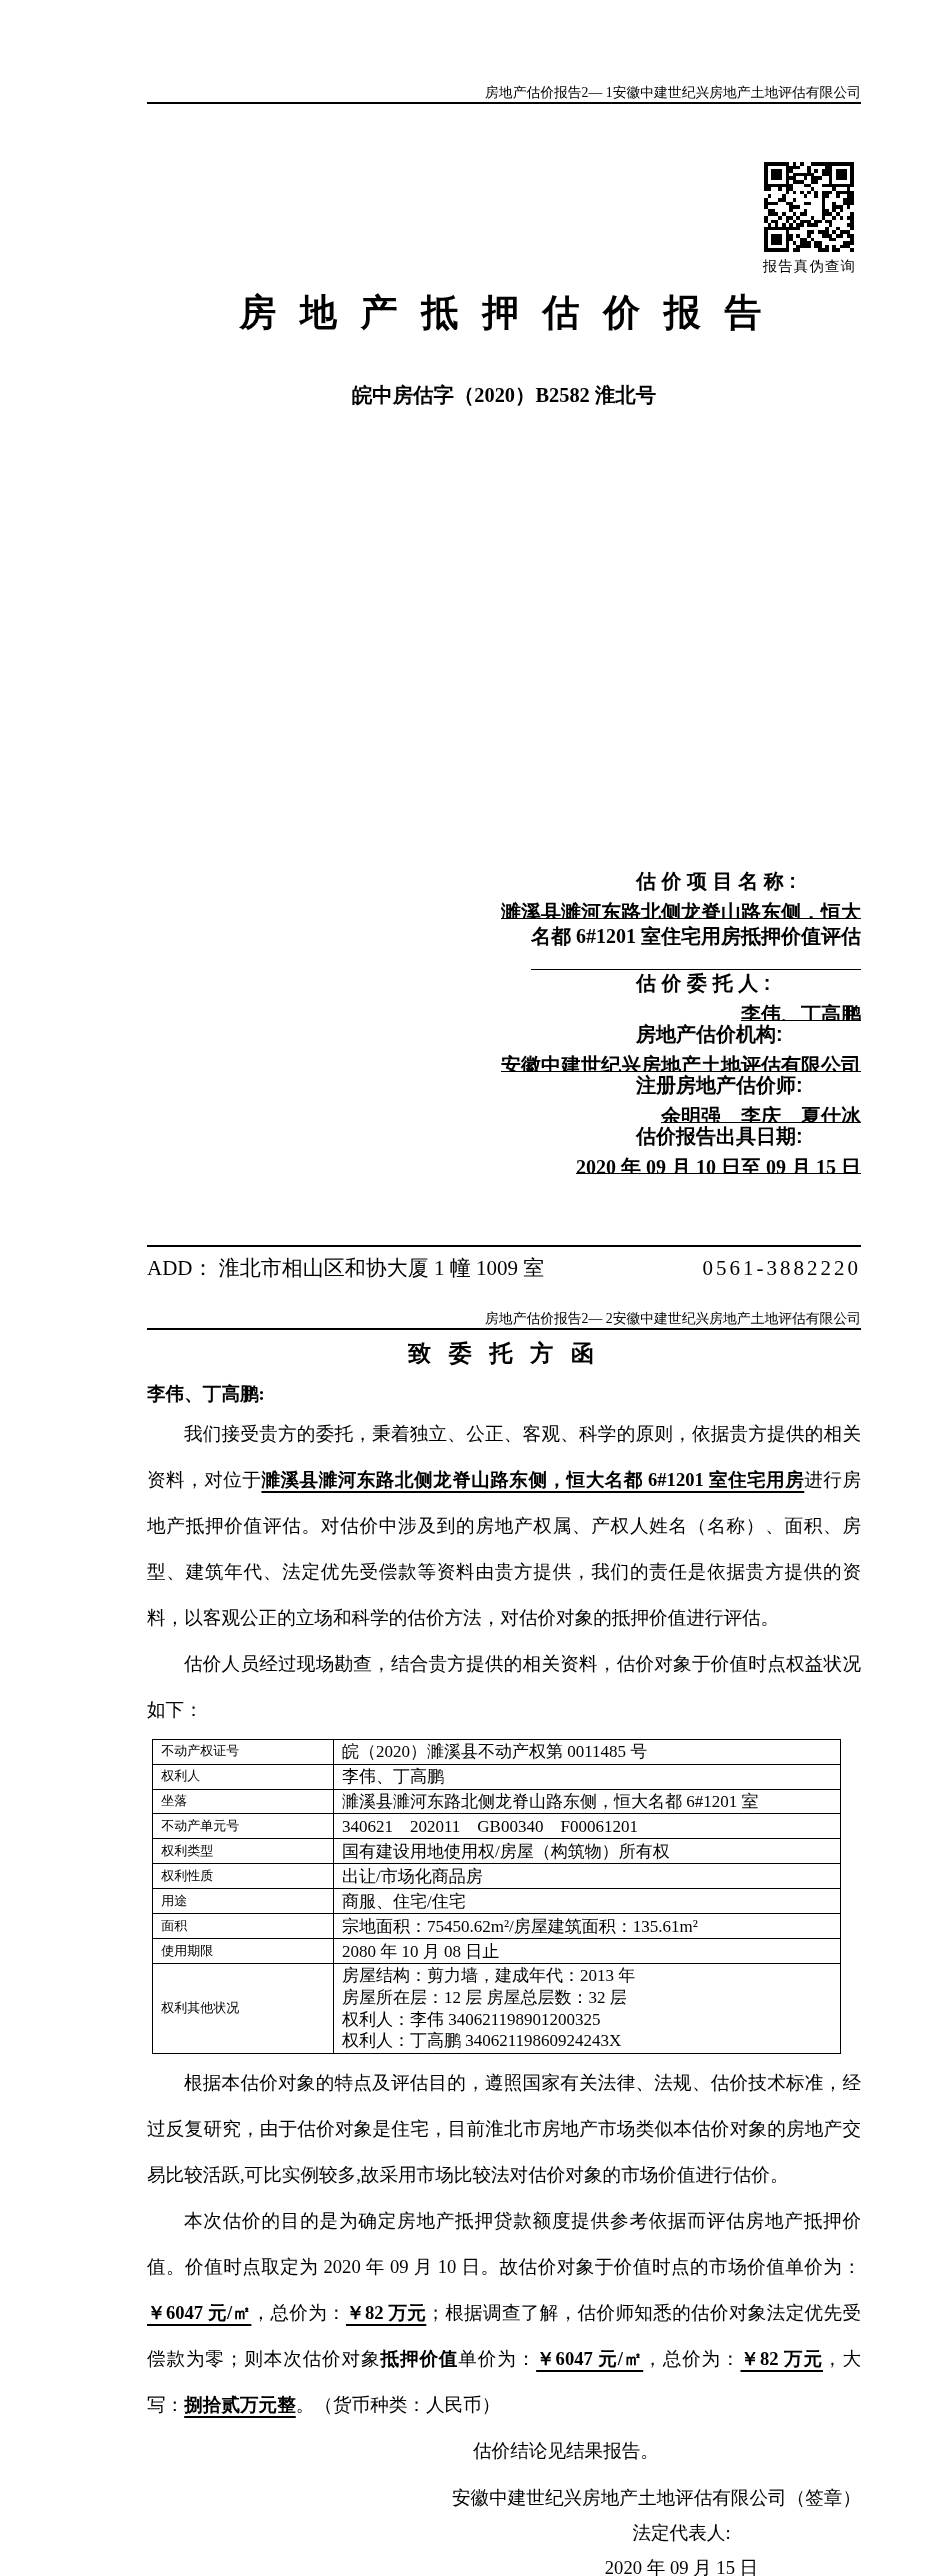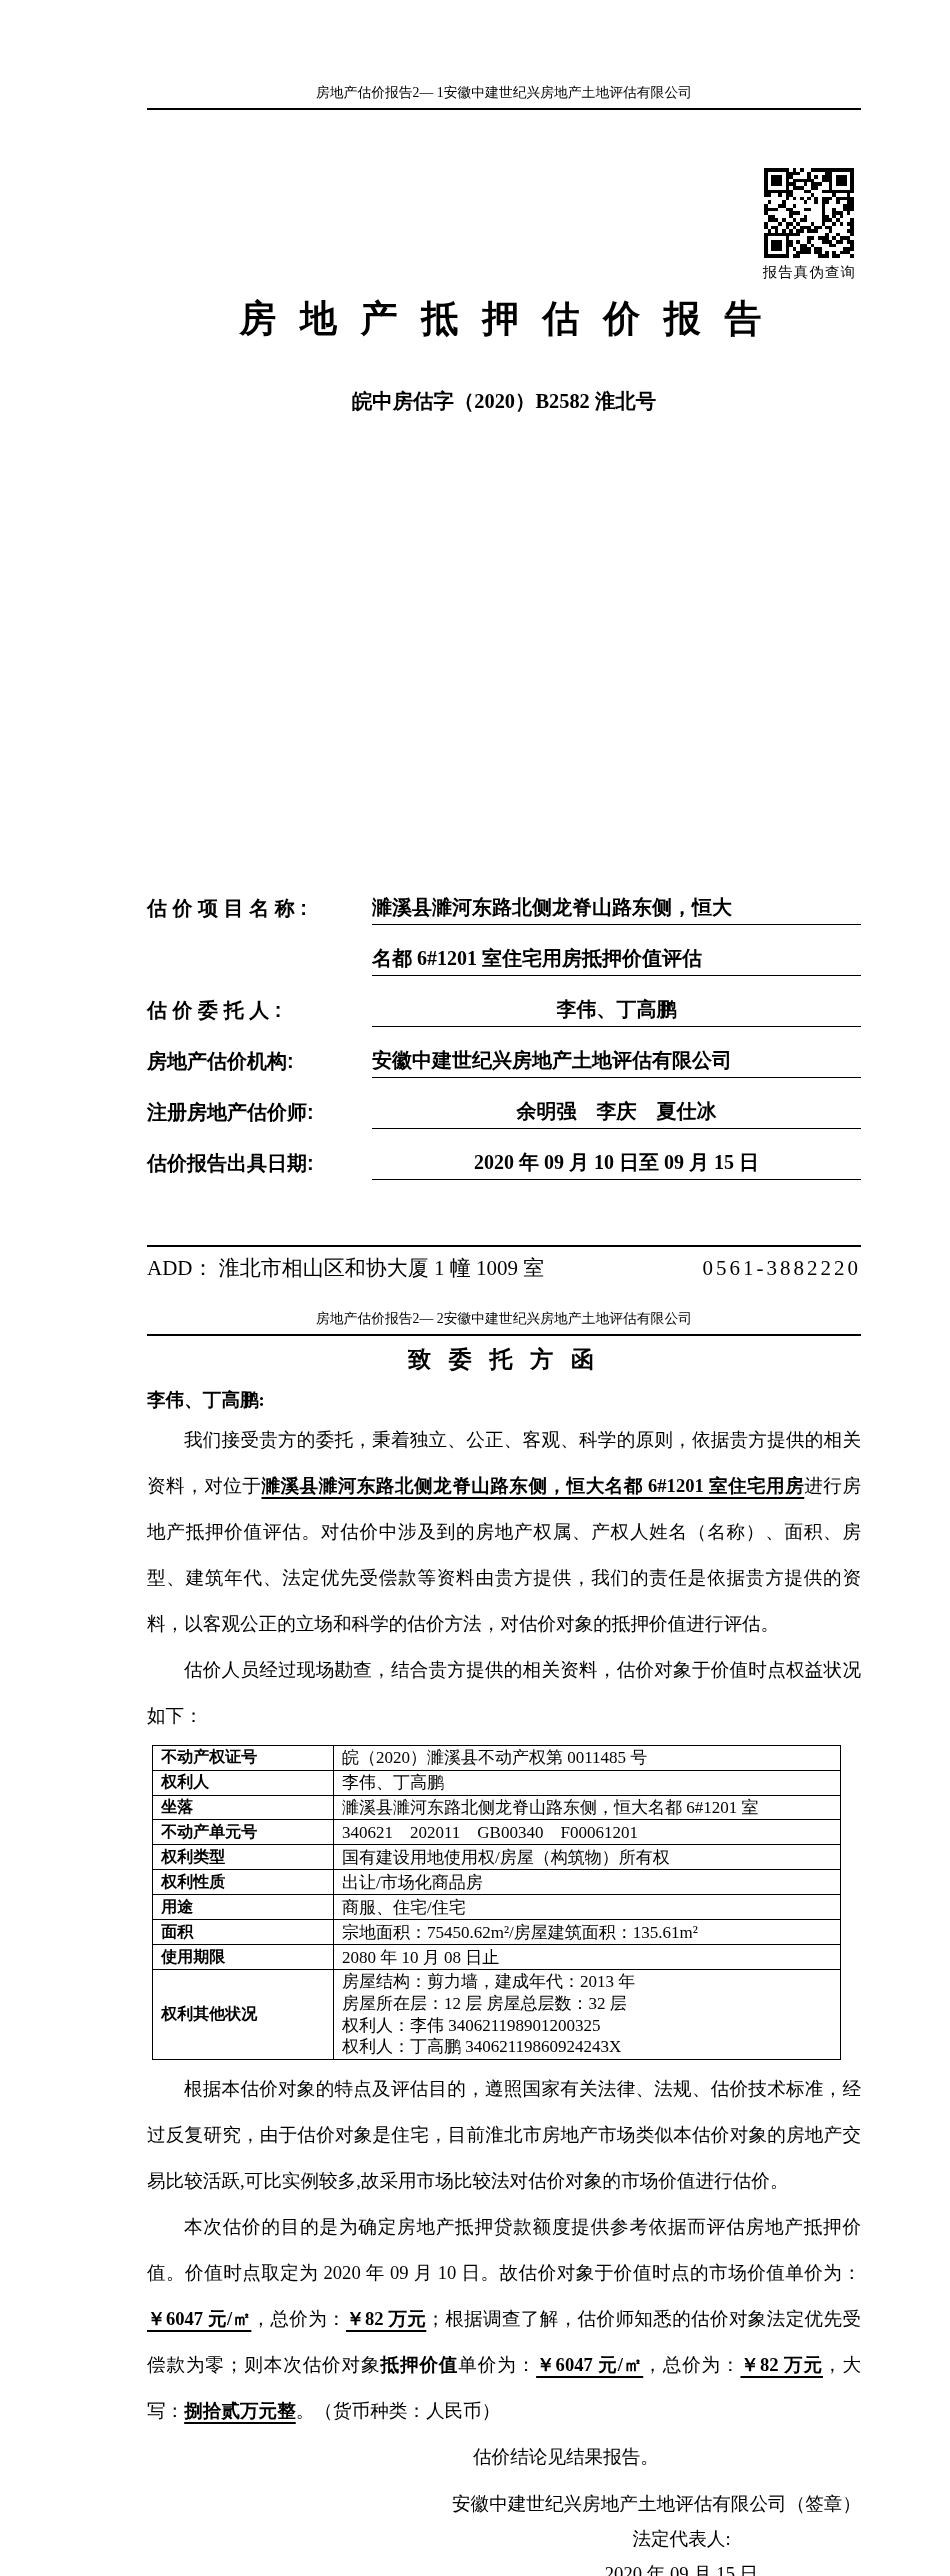--- a/index.html
+++ b/index.html
@@ -12,44 +12,44 @@
   .page {
     width:951px; height:1288px;
     box-sizing:border-box;
     padding:0 90px 0 147px;
     display:flex; flex-direction:column;
     overflow:hidden;
     background:#fff;
   }
   
   .run-head {
-    display:flex; justify-content:center; align-items:flex-end;
+    display:flex; justify-content:flex-end; align-items:flex-end;
     font-size:13.8px; line-height:18px;
-    border-bottom:2.4px solid #000; padding-bottom:6px;
+    border-bottom:2.4px solid #000; 
     flex:none;
   }
   .page-1 .run-head { margin-top:84px; }
   .page-2 .run-head { margin-top:21.6px; }
   
   .qr-wrap { margin:58px 3.6px 0 auto; width:96px; text-align:center; flex:none; }
   .qr-wrap svg { display:block; margin:0 auto; }
   .qr-caption { font-size:14.4px; font-weight:normal; margin-top:4.8px; letter-spacing:1.2px; }
   
   .main-title {
     text-align:center; font-size:37px; font-weight:bold;
     letter-spacing:7.2px; margin-top:8.4px; line-height:58px; flex:none;
   }
   .doc-no { text-align:center; font-size:20.4px; font-weight:bold; margin-top:39px; line-height:29px; flex:none; }
   
   .fields {
     margin-top:458px; flex:none;
     font-size:20px; font-weight:bold;
     font-family:"Liberation Sans","DejaVu Sans",sans-serif;
   }
-  .frow { display:flex; align-items:flex-end; height:51px; }
+  .frow { display:flex; align-items:flex-end; height:51px;flex-direction:column; }
   .flabel { flex:none; width:225px; white-space:pre; padding-bottom:3.6px; }
   .fvalue {
     flex:1; border-bottom:1.8px solid #000; padding-bottom:3.6px;
     white-space:pre; overflow:hidden;
     font-family:"Liberation Serif","DejaVu Serif",serif;
   }
   .fvalue.center { text-align:center; }
   .fvalue.left { text-align:left; }
   
   .page-foot {
@@ -81,21 +81,21 @@
     width:689px; margin:6px 0 6px 4.8px; flex:none;
     border:1.8px solid #000;
     font-size:17px;
   }
   table.cert th, table.cert td {
     border:1.2px solid #000;
     padding:1.2px 8.4px; line-height:20.4px;
     vertical-align:middle; text-align:left;
   }
   table.cert th {
-    width:163px; font-size:16px; font-weight:bold;
+    width:163px; font-size:13px; font-weight:normal;
     font-family:"Liberation Sans","DejaVu Sans",sans-serif;
   }
   table.cert td { white-space:pre-wrap; }
   table.cert td .tline { line-height:21.6px; }
   .conclusion { margin:0; padding-left:326px; font-size:18.6px; line-height:46px; text-indent:0; flex:none; }
   .sign-block { width:509px; margin:6px 0 0 auto; font-size:18.6px; flex:none; }
   .sign-company { text-align:right; line-height:35px; }
   .sign-rep, .sign-date { text-align:center; margin-left:150px; line-height:35px; }
 </style>
 </head>

